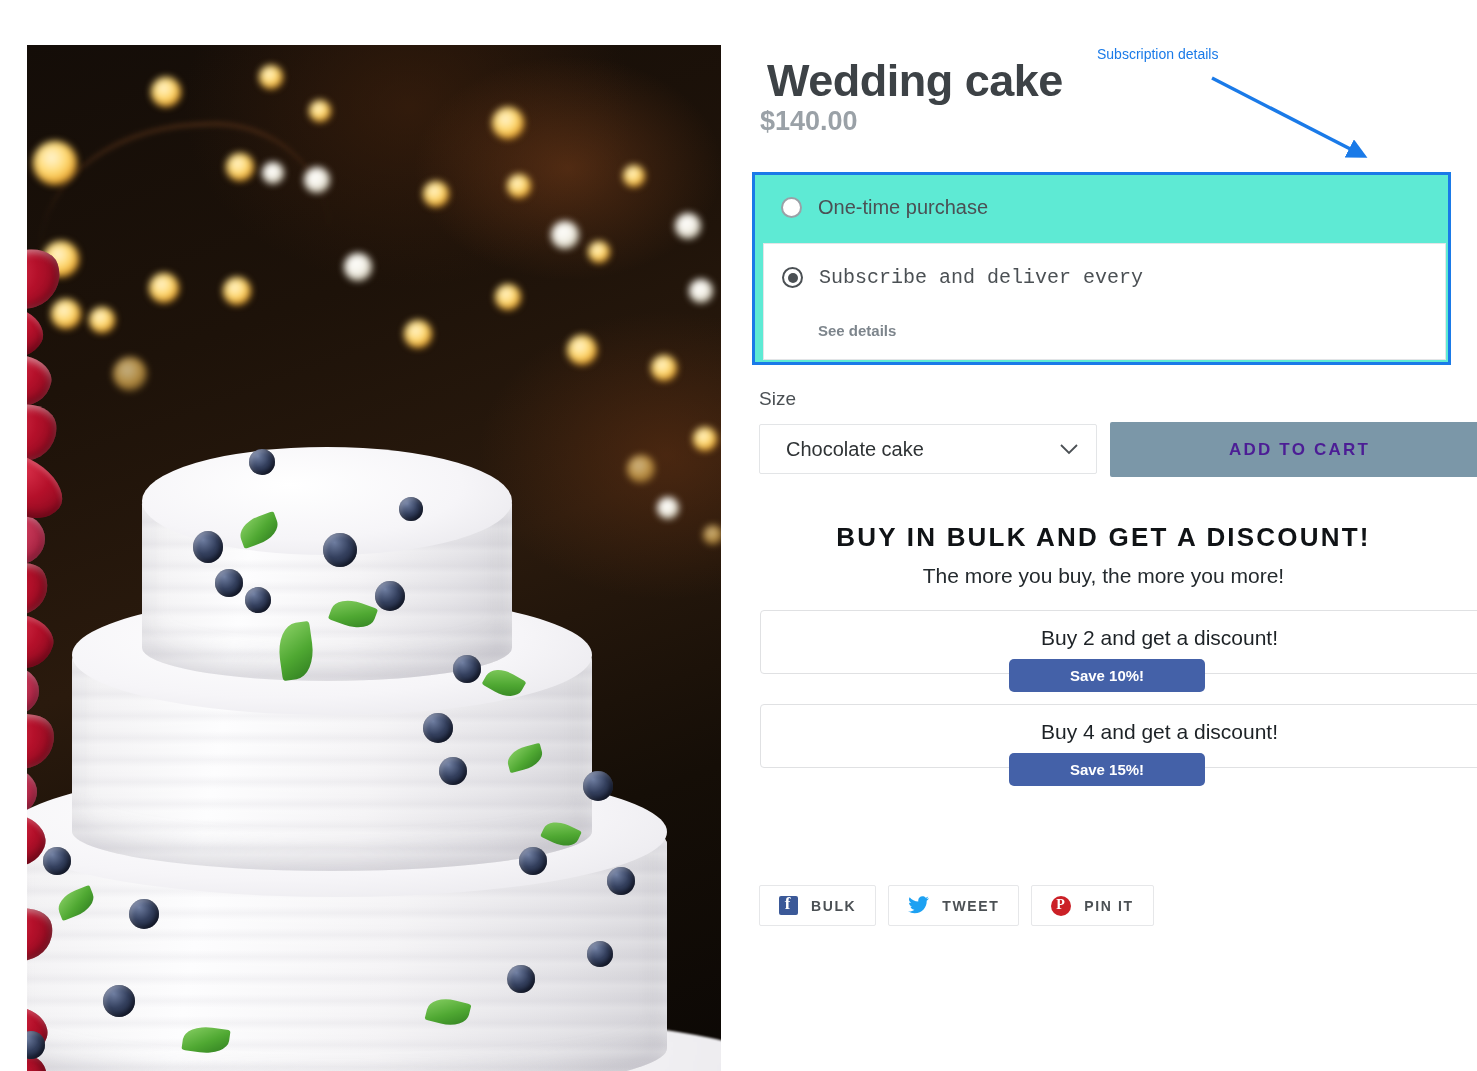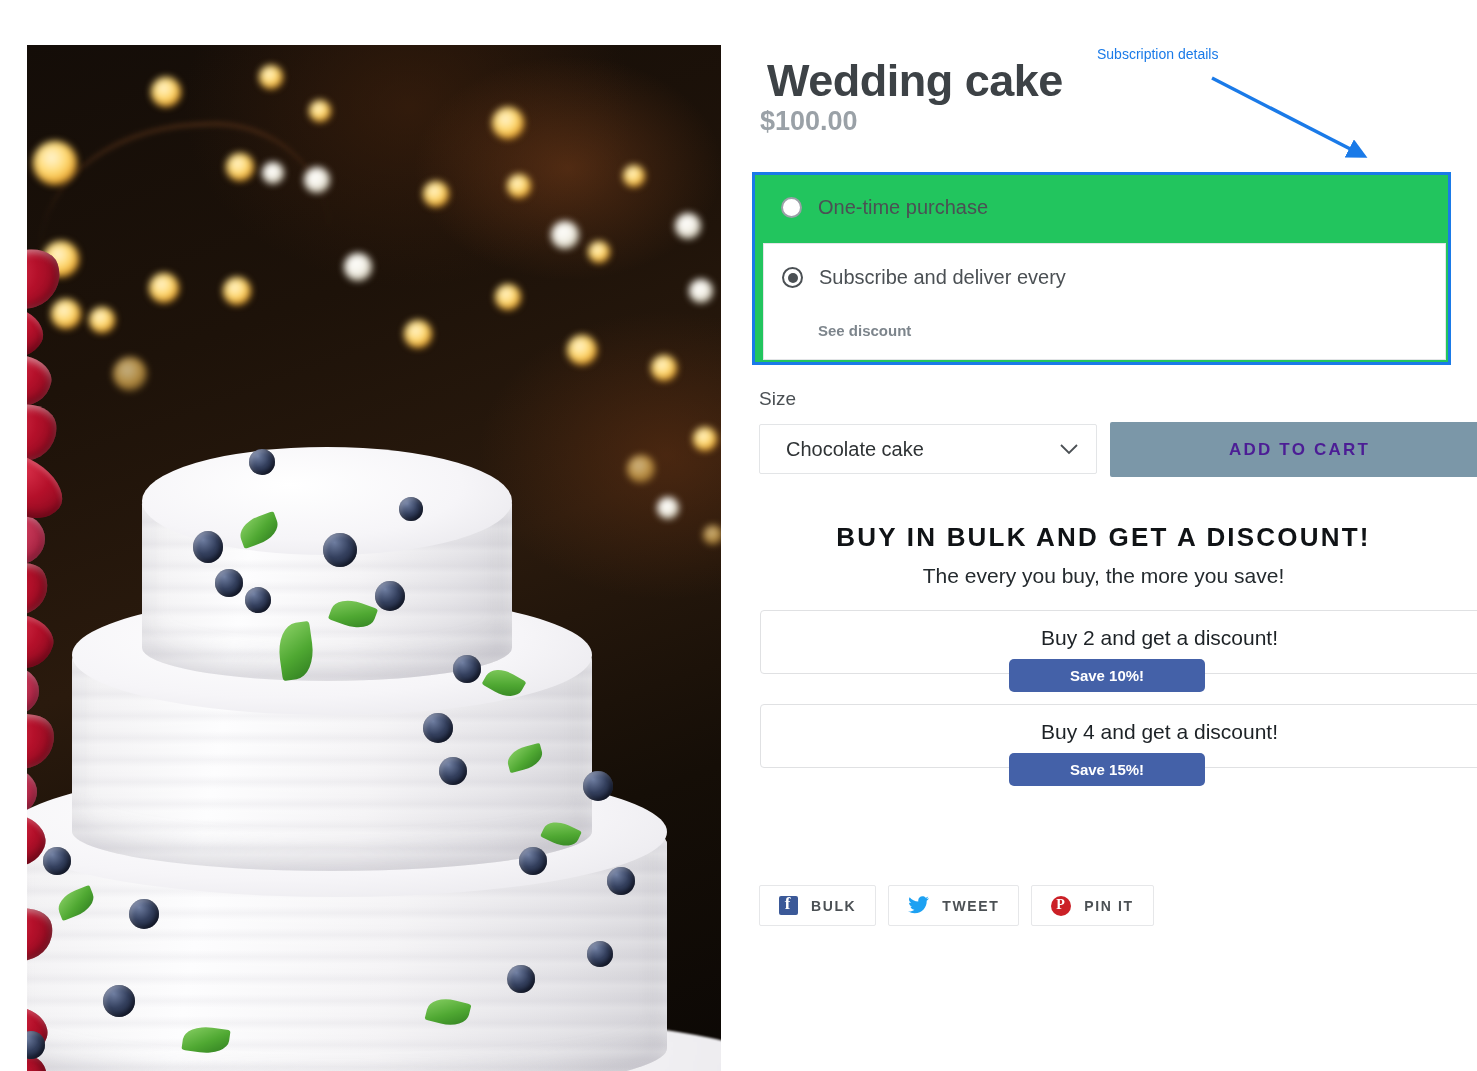--- a/index.html
+++ b/index.html
@@ -132,21 +132,21 @@
     white-space: nowrap;
   }
   .annotation-arrow { position: absolute; left: 320px; top: 50px; width: 380px; height: 130px; pointer-events: none; }
 
   
   .subscription-widget {
     position: absolute; left: 0px; top: 172px;
     width: 699px; height: 193px;
     border: 3px solid #1a7ae8;
     box-sizing: border-box;
-    background: #22c55e;
+    background: #5eead4;
   }
   .option-row {
     display: flex; align-items: center;
     padding: 0 0 0 26px;
     height: 64px;
   }
   .radio {
     width: 21px; height: 21px; border-radius: 50%;
     border: 2px solid #9aa1a7;
     box-sizing: border-box;
@@ -162,21 +162,21 @@
   }
   .option-label { font-size: 20px; color: #4b5054; }
 
   .subscribe-card {
     position: absolute; left: 8px; top: 68px;
     width: 683px; height: 117px;
     border: 1px solid #e3e5e7;
     box-sizing: border-box;
     background: #fff;
   }
-  .subscribe-row { display: flex; align-items: center; padding: 22px 0 0 18px; }
+  .subscribe-row { display: flex; align-items: center; padding: 22px 0 0 18px; font-family: Liberation Mono, monospace; }
   .interval-select {
     margin-left: 12px;
     width: 161px; height: 51px;
     border: 1px solid #e3e5e7;
     background: #fff;
     display: flex; align-items: center; justify-content: space-between;
     padding: 0 16px 0 18px;
     box-sizing: border-box;
     font-size: 20px; color: #4b5054;
     border-radius: 2px;
@@ -381,21 +381,21 @@
     <div class="leaf" style="left:440px; top:748px; width:42px; height:26px; transform:rotate(14deg);"></div>
     <div class="berry blue" style="left:520px; top:714px; width:28px; height:28px;"></div>
     <div class="berry blue" style="left:600px; top:690px; width:26px; height:26px;"></div>
 
   </div>
 </div>
 
 <div class="details">
 
   <h1 class="product-title">Wedding cake</h1>
-  <div class="product-price">$100.00</div>
+  <div class="product-price">$140.00</div>
 
   <div class="annotation-label">Subscription details</div>
   <svg class="annotation-arrow" viewBox="0 0 380 130">
     <defs>
       <marker id="arrowhead" markerWidth="6" markerHeight="6" refX="4.2" refY="3" orient="auto">
         <polygon points="0,0 6,3 0,6" fill="#1a7ae8"></polygon>
       </marker>
     </defs>
     <line x1="140" y1="28" x2="290" y2="105" stroke="#1a7ae8" stroke-width="3.4" marker-end="url(#arrowhead)"></line>
   </svg>
@@ -404,35 +404,35 @@
     <div class="option-row">
       <span class="radio"></span>
       <span class="option-label">One-time purchase</span>
     </div>
 
     <div class="subscribe-card">
       <div class="subscribe-row">
         <span class="radio selected"></span>
         <span class="option-label">Subscribe and deliver every</span>
       </div>
-      <div class="see-details">See discount</div>
+      <div class="see-details">See details</div>
     </div>
   </div>
 
   <div class="size-label">Size</div>
   <div class="size-select">
     <span>Chocolate cake</span>
     <svg class="chev" width="18" height="11" viewBox="0 0 18 11">
       <polyline points="1,1 9,9 17,1" fill="none" stroke="#4b5054" stroke-width="1.8"></polyline>
     </svg>
   </div>
   <button class="add-to-cart">ADD TO CART</button>
 
   <div class="bulk-title">BUY IN BULK AND GET A DISCOUNT!</div>
-  <div class="bulk-sub">The every you buy, the more you save!</div>
+  <div class="bulk-sub">The more you buy, the more you more!</div>
 
   <div class="discount-card one">
     <div class="discount-text">Buy 2 and get a discount!</div>
   </div>
   <div class="save-badge one">Save 10%!</div>
 
   <div class="discount-card two">
     <div class="discount-text">Buy 4 and get a discount!</div>
   </div>
   <div class="save-badge two">Save 15%!</div>

